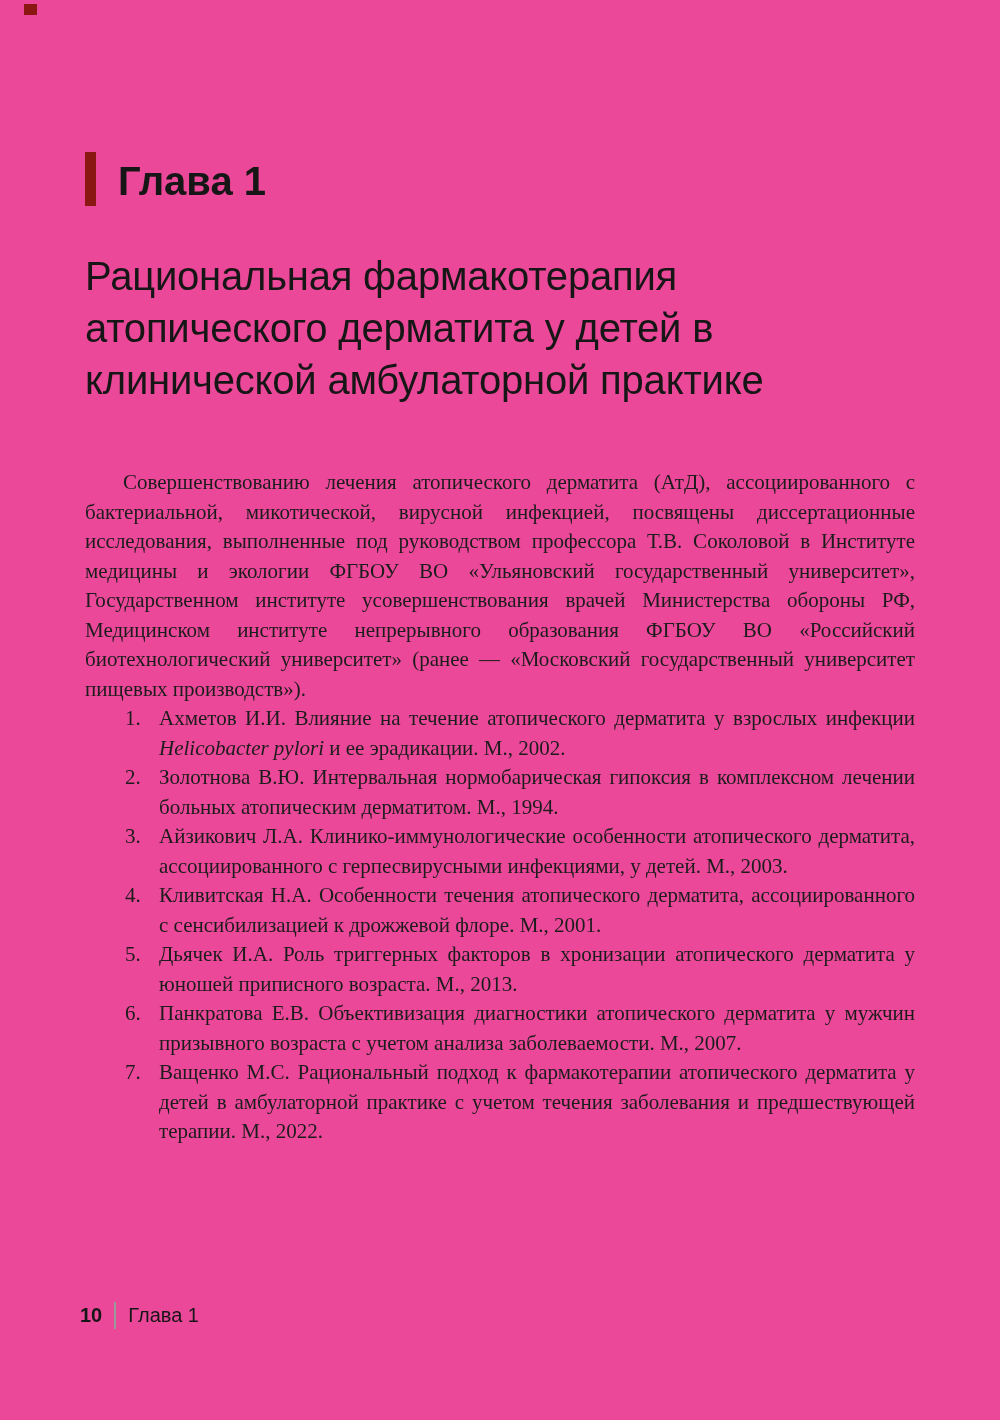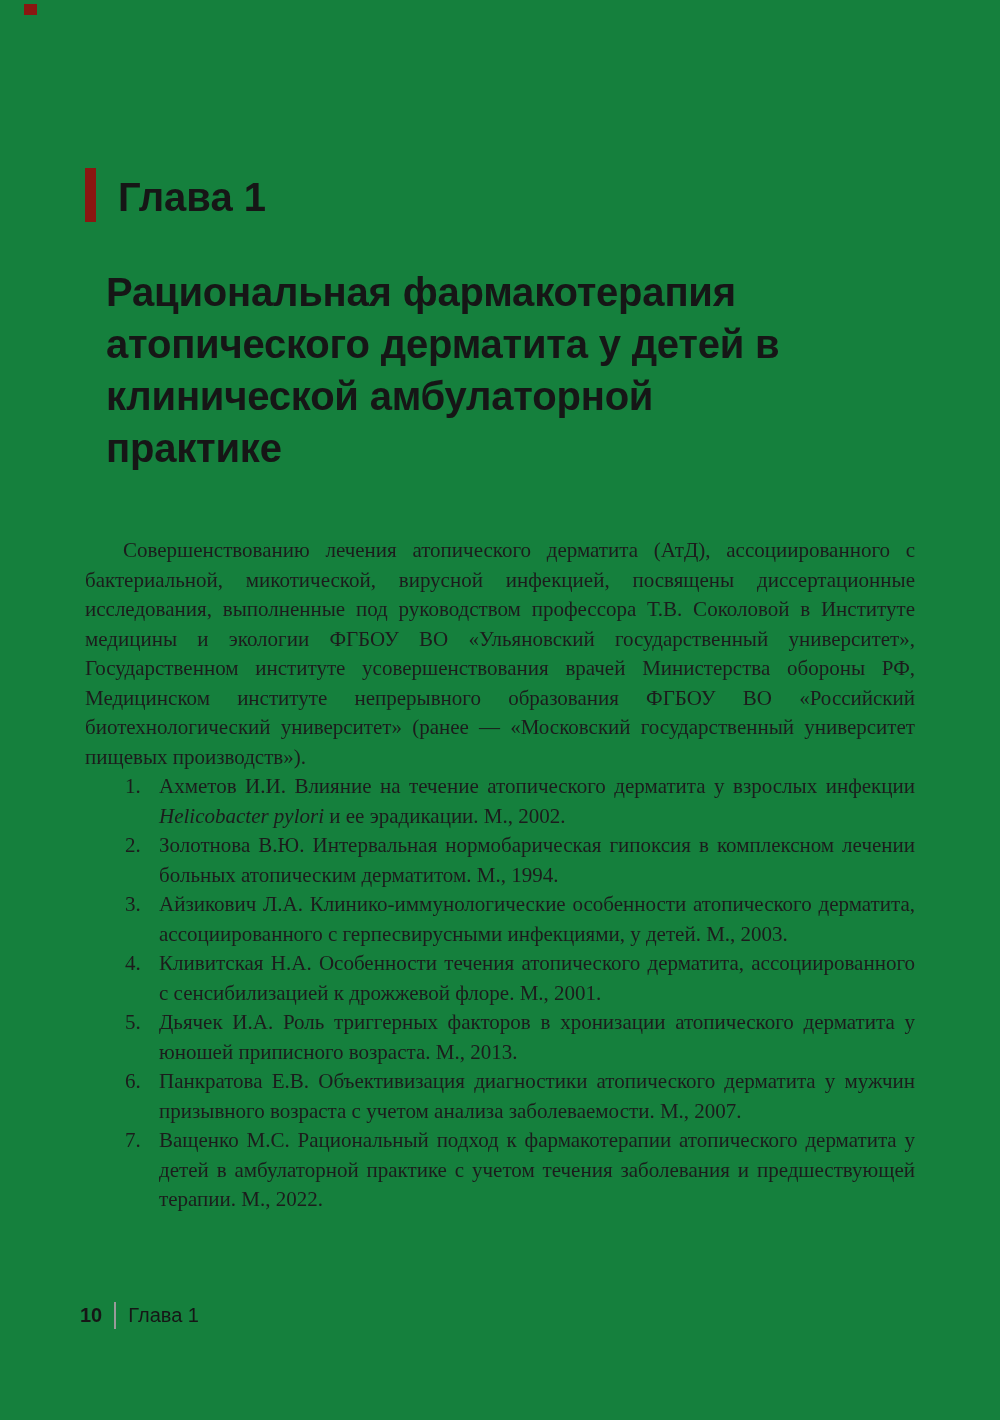--- a/index.html
+++ b/index.html
@@ -5,23 +5,23 @@
   * { margin: 0; padding: 0; box-sizing: border-box; }
   html, body { background: #e8e8e8; }
   body {
     width: 1000px; height: 1420px;
     font-family: "Liberation Serif", serif;
     color: #1c1c1c;
     position: relative;
   }
   .page {
     width: 1000px; height: 1420px;
-    background: #15803d;
+    background: #ec4899;
     position: relative;
-    padding: 16px 85px;
+    padding: 0 85px;
     overflow: hidden;
   }
   .corner-mark {
     position: absolute;
     left: 24px; top: 4px;
     width: 13px; height: 11px;
     background: #8a1711;
   }
   .chapter-header {
     padding-top: 152px;
@@ -37,28 +37,27 @@
   .chapter-label {
     font-family: "Liberation Sans", sans-serif;
     font-weight: bold;
     font-size: 40px;
     color: #161616;
     line-height: 1;
     padding-top: 4px;
   }
   .chapter-title {
     font-family: "Liberation Sans", sans-serif;
-    font-weight: bold;
+    font-weight: normal;
     font-size: 40px;
     line-height: 1.3;
     color: #161616;
     margin-top: 44px;
     max-width: 720px;
     letter-spacing: -0.2px;
-    margin-left: 21px;
   }
   .body-block {
     margin-top: 62px;
     font-size: 21px;
     line-height: 29.5px;
     text-align: justify;
     hyphens: auto;
     -webkit-hyphens: auto;
   }
   .intro {

